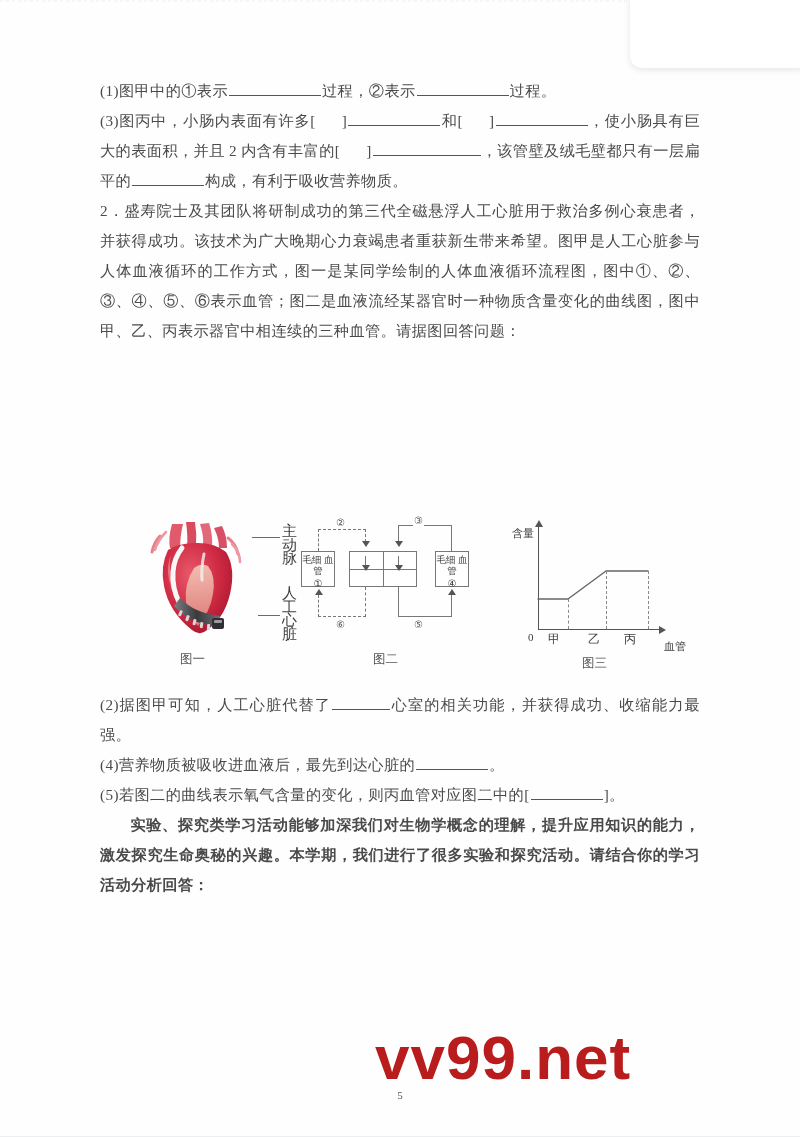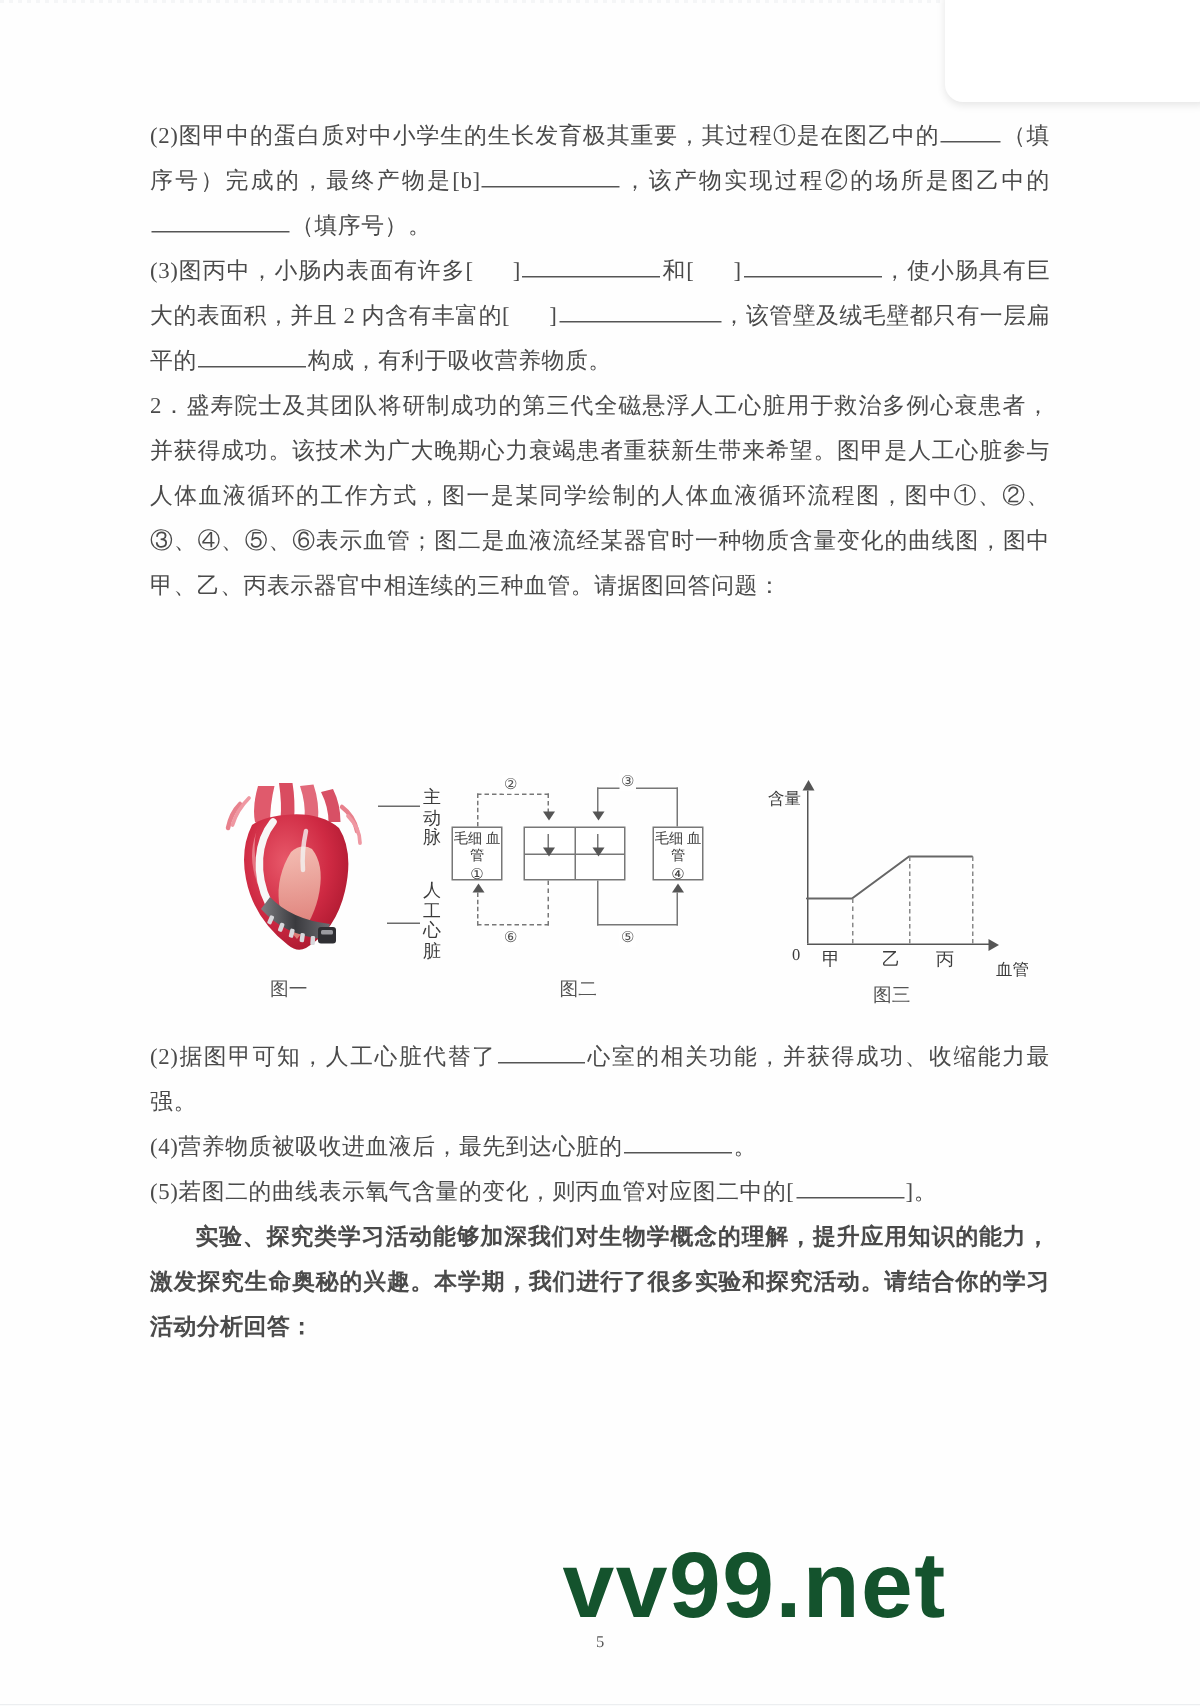--- a/index.html
+++ b/index.html
@@ -47,21 +47,21 @@
 
   
   .watermark {
     position: absolute;
     left: 375px;
     top: 1022px;
     font-family: "Liberation Sans", sans-serif;
     font-size: 62px;
     font-weight: 700;
     letter-spacing: 1px;
-    color: #14532d;
+    color: #b91c1c;
     white-space: nowrap;
     user-select: none;
     pointer-events: none;
   }
 
   
   .doc-body {
     position: absolute;
     left: 100px;
     top: 76px;
@@ -115,24 +115,25 @@
     position: absolute; left: 6px; top: 5px;
     width: 104px; height: 118px;
   }
   .heart-svg { position:absolute; left:0; top:0; }
   .lead-line {
     position: absolute;
     height: 1px; background: #6b6b6b;
   }
   .vlabel {
     position: absolute;
-    font-size: 12px;
+    font-size: 15px;
     line-height: 13.5px;
     color: #3b3b3b;
     width: 14px;
+    text-align: center;
     letter-spacing: 0;
   }
 
   
   .fig2 { left: 195px; top: 0px; width: 205px; height: 160px; }
   .cap-box {
     position: absolute;
     border: 1px solid #777;
     background: #fff;
     font-size: 9.5px;
@@ -235,21 +236,21 @@
 <body>
 
 <div class="page-sheet">
   <div class="page-edge-top"></div>
 
   <div class="overlay-card"></div>
 
   <div class="watermark">vv99.net</div>
 
   <div class="doc-body" id="body-top">
-      <div class="para"><span>(2)图甲中的蛋白质对中小学生的生长发育极其重要，其过程①是在图乙中的</span><span class="blank bk-xs"></span><span>（填序号）完成的，最终产物是[b]</span><span class="blank bk-l"></span><span>，该产物实现过程②的场所是图乙中的</span><span class="blank bk-l"></span><span>（填序号）。</span></div>
+      <div class="para"><span>(1)图甲中的①表示</span><span class="blank bk-l"></span><span>过程，②表示</span><span class="blank bk-l"></span><span>过程。</span></div>
       <div class="para"><span>(3)图丙中，小肠内表面有许多[</span><span class="brkt-gap"></span><span>]</span><span class="blank bk-l"></span><span>和[</span><span class="brkt-gap"></span><span>]</span><span class="blank bk-l"></span><span>，使小肠具有巨大的表面积，并且 2 内含有丰富的[</span><span class="brkt-gap"></span><span>]</span><span class="blank bk-xl"></span><span>，该管壁及绒毛壁都只有一层扁平的</span><span class="blank bk-m"></span><span>构成，有利于吸收营养物质。</span></div>
       <div class="para"><span>2．盛寿院士及其团队将研制成功的第三代全磁悬浮人工心脏用于救治多例心衰患者，并获得成功。该技术为广大晚期心力衰竭患者重获新生带来希望。图甲是人工心脏参与人体血液循环的工作方式，图一是某同学绘制的人体血液循环流程图，图中①、②、③、④、⑤、⑥表示血管；图二是血液流经某器官时一种物质含量变化的曲线图，图中甲、乙、丙表示器官中相连续的三种血管。请据图回答问题：</span></div>
     </div>
 
   <div class="figures">
 
     <div class="fig fig1">
       <div class="heart-wrap">
         <svg class="heart-svg" width="104" height="118" viewBox="0 0 104 118">
           <defs>

